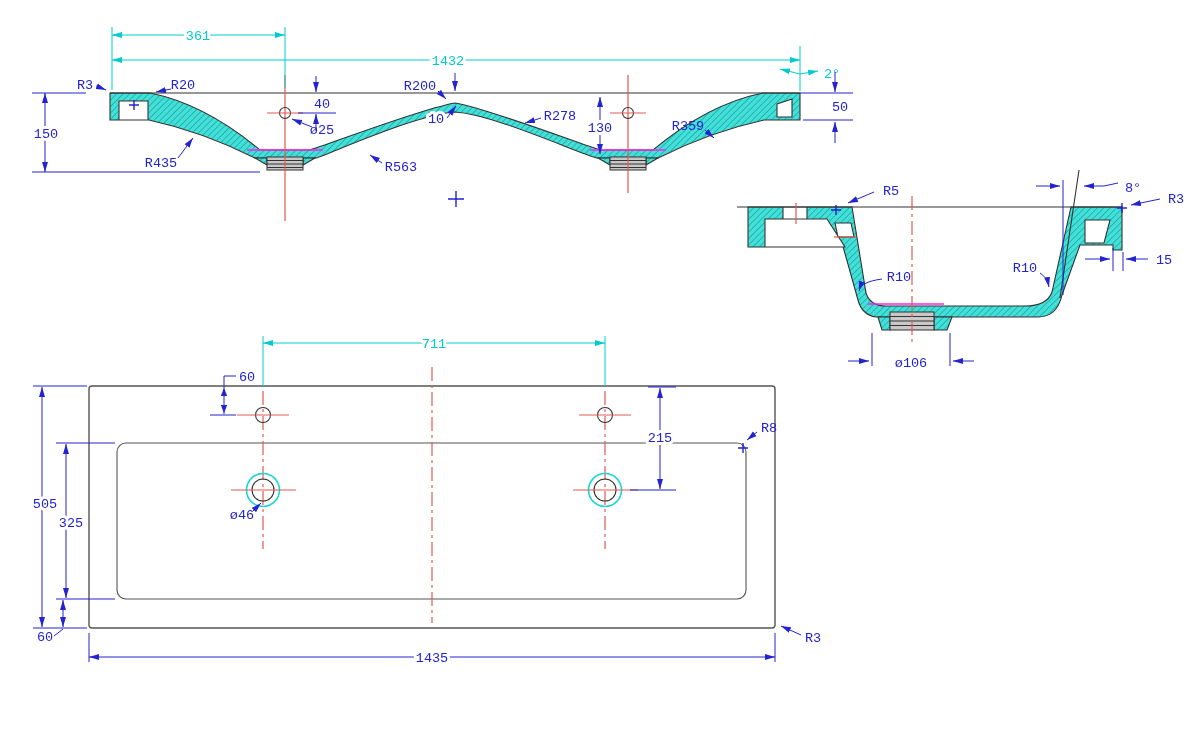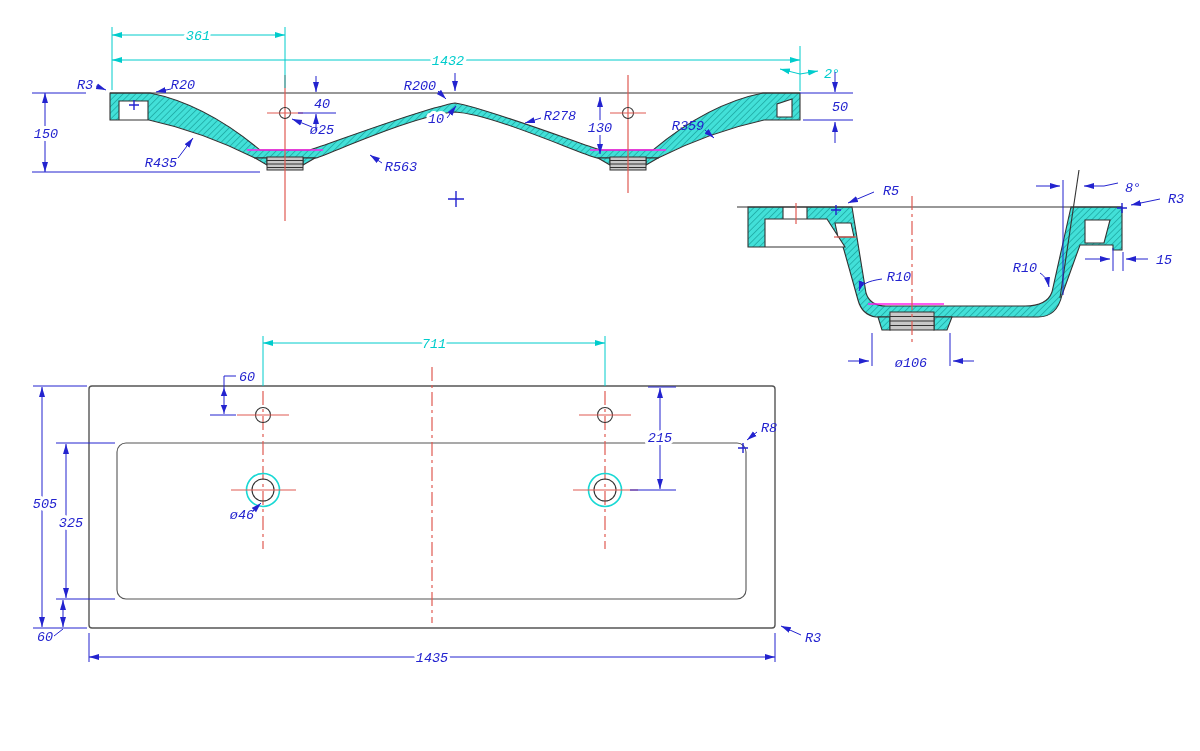--- a/index.html
+++ b/index.html
@@ -1,16 +1,16 @@
 <!DOCTYPE html>
 <html><head>
 <meta charset="utf-8">
 <style>
   html,body{margin:0;padding:0;background:#fff;}
-  .stage{width:1200px;height:751px;position:relative;background:#fff;overflow:hidden;font-style:italic;}
+  .stage{width:1200px;height:751px;position:relative;background:#fff;overflow:hidden;}
   svg{display:block;}
   text{font-family:"Liberation Mono","DejaVu Sans Mono",monospace;font-size:13.5px;}
   .tb{fill:#2323cf;}
   .tc{fill:#00cccc;}
   .halo{paint-order:stroke;stroke:#ffffff;stroke-width:6px;stroke-linejoin:round;}
   .geo{stroke:#333333;stroke-width:1.1;fill:none;}
   .geo2{stroke:#555555;stroke-width:1.4;fill:none;}
   .geo3{stroke:#555555;stroke-width:1.1;fill:none;}
   .sect{fill:url(#hatch);stroke:#333333;stroke-width:1.1;fill-rule:evenodd;}
   .dimb{stroke:#2323cf;stroke-width:1;fill:none;}

